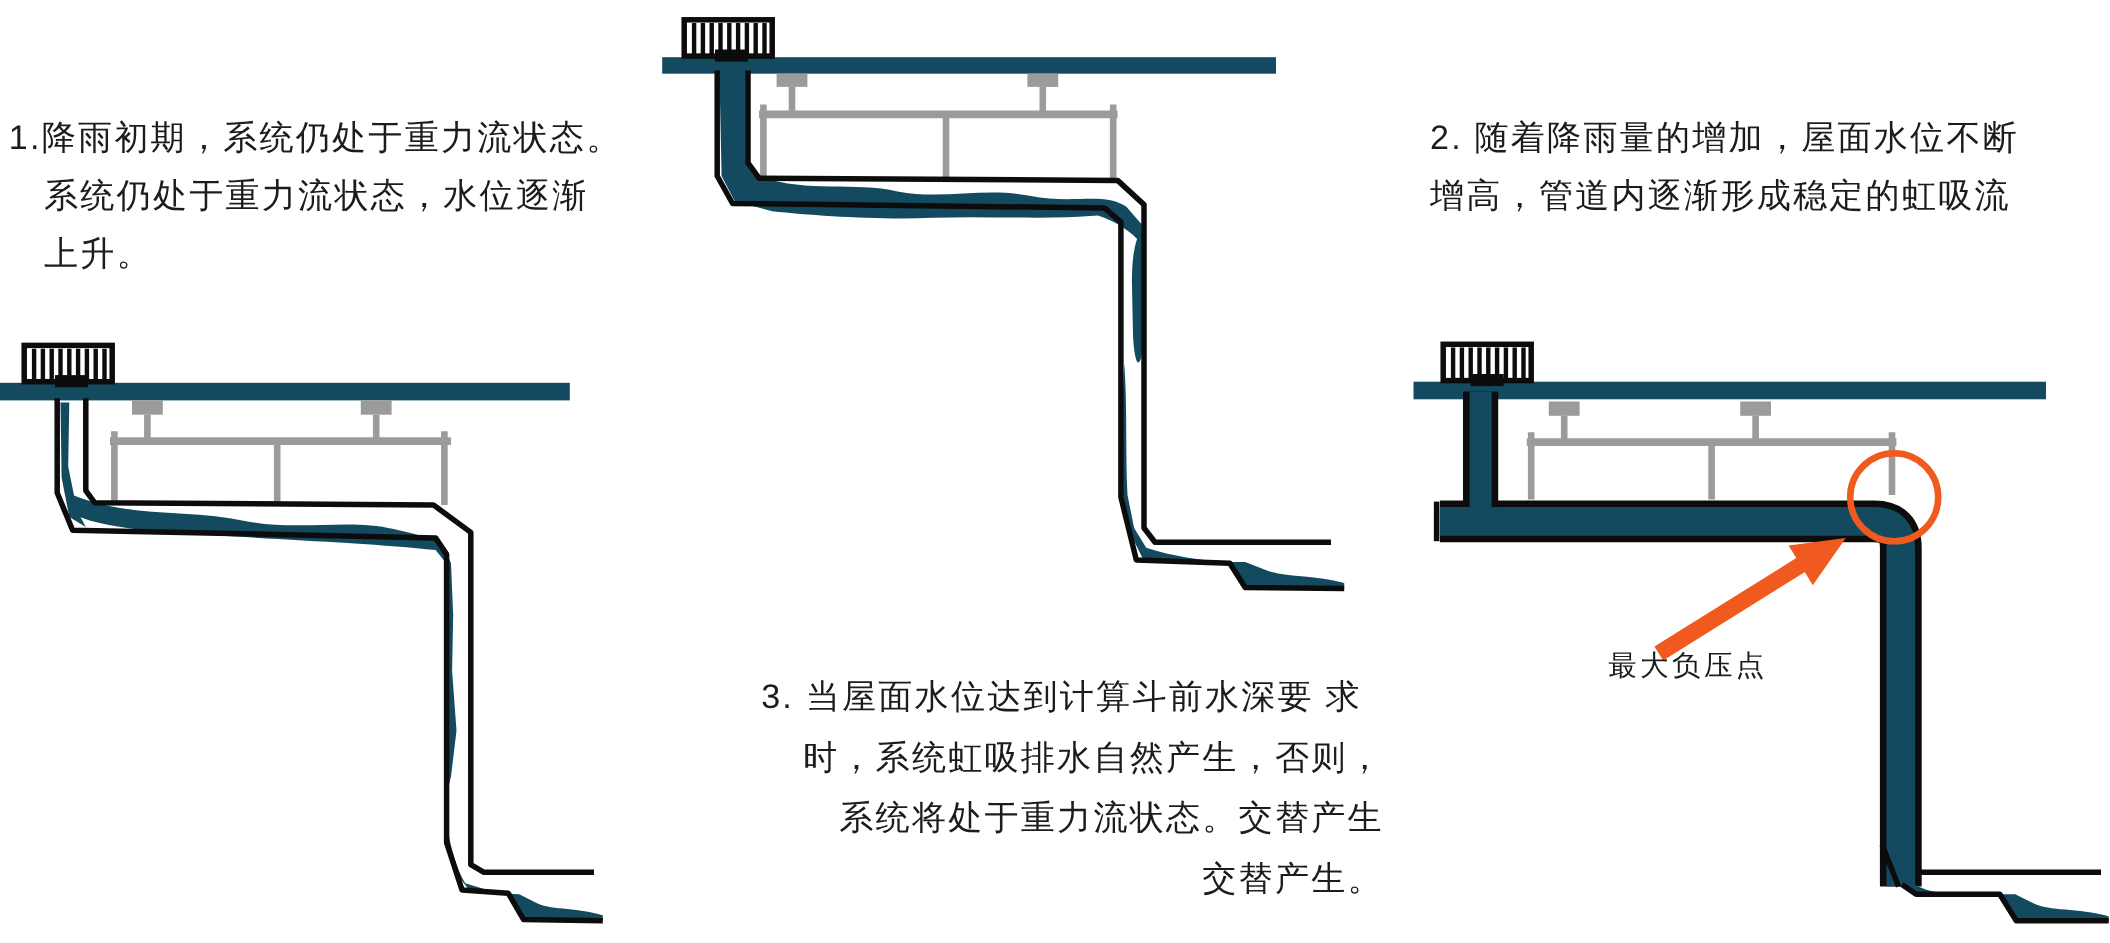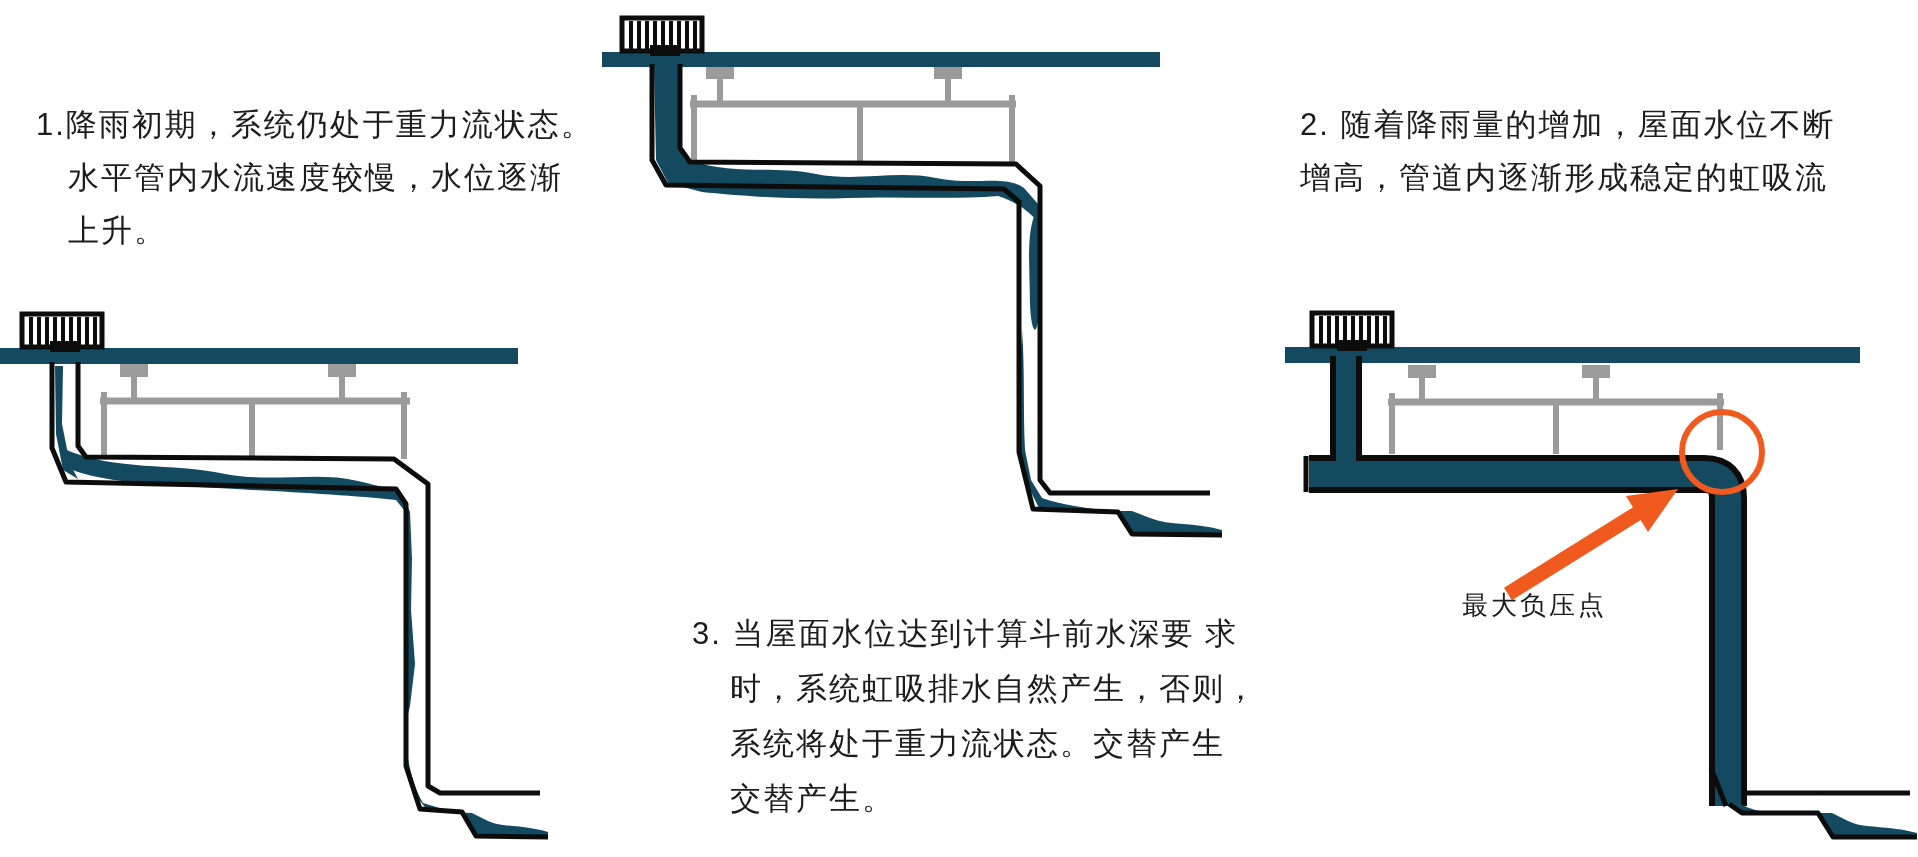--- a/index.html
+++ b/index.html
@@ -11,25 +11,25 @@
     --background:#ffffff;
   }
   html,body{margin:0;padding:0;background:var(--background);}
   #canvas{
     position:relative;width:1918px;height:857px;background:var(--background);
     font-family:"Liberation Sans","DejaVu Sans",sans-serif;overflow:hidden;
   }
   #art{position:absolute;left:0;top:0;}
   .step{position:absolute;color:var(--text);font-size:31px;line-height:53px;
         letter-spacing:2px;font-weight:500;white-space:nowrap;}
-  #step1{left:8px;top:98px;margin-left:28px;}
+  #step1{left:8px;top:98px;}
   #step2{left:1300px;top:98px;}
   #step3{left:692px;top:606px;line-height:55px;}
   .indent2{padding-left:32px;}
-  .indent3{padding-left:38px;}
+  .indent3{padding-left:38px;text-align:right;}
   #np-label{position:absolute;left:1462px;top:588px;color:var(--text);
         font-size:26px;letter-spacing:3px;font-weight:500;white-space:nowrap;}
   
   .slab{fill:var(--water-pipe);}
   .water{fill:var(--water-pipe);stroke:none;}
   .outline{fill:none;stroke:var(--outline);stroke-width:5;stroke-linejoin:round;stroke-linecap:butt;}
   .grate-frame{fill:#ffffff;stroke:var(--outline);stroke-width:5;}
   .grate-bars{fill:none;stroke:var(--outline);stroke-width:4;}
   .outlet{fill:var(--outline);}
   .gline{fill:none;stroke:var(--support-gray);}
@@ -146,21 +146,21 @@
       <circle class="orange-stroke" stroke-width="6" cx="1722" cy="452" r="40"></circle>
       <g>
         <path class="orange-stroke" stroke-width="15" d="M1508,594 L1638,513"></path>
         <polygon class="orange-fill" points="1678,489 1648,532 1626,496"></polygon>
       </g>
     </g>
   </svg>
 
   <div class="step" id="step1">
     <div>1.降雨初期，系统仍处于重力流状态。</div>
-    <div class="indent2">水平管内水流速度较慢，水位逐渐</div>
+    <div class="indent2">系统仍处于重力流状态，水位逐渐</div>
     <div class="indent2">上升。</div>
   </div>
 
   <div class="step" id="step2">
     <div>2. 随着降雨量的增加，屋面水位不断</div>
     <div>增高，管道内逐渐形成稳定的虹吸流</div>
   </div>
 
   <div class="step" id="step3">
     <div>3. 当屋面水位达到计算斗前水深要 求</div>

